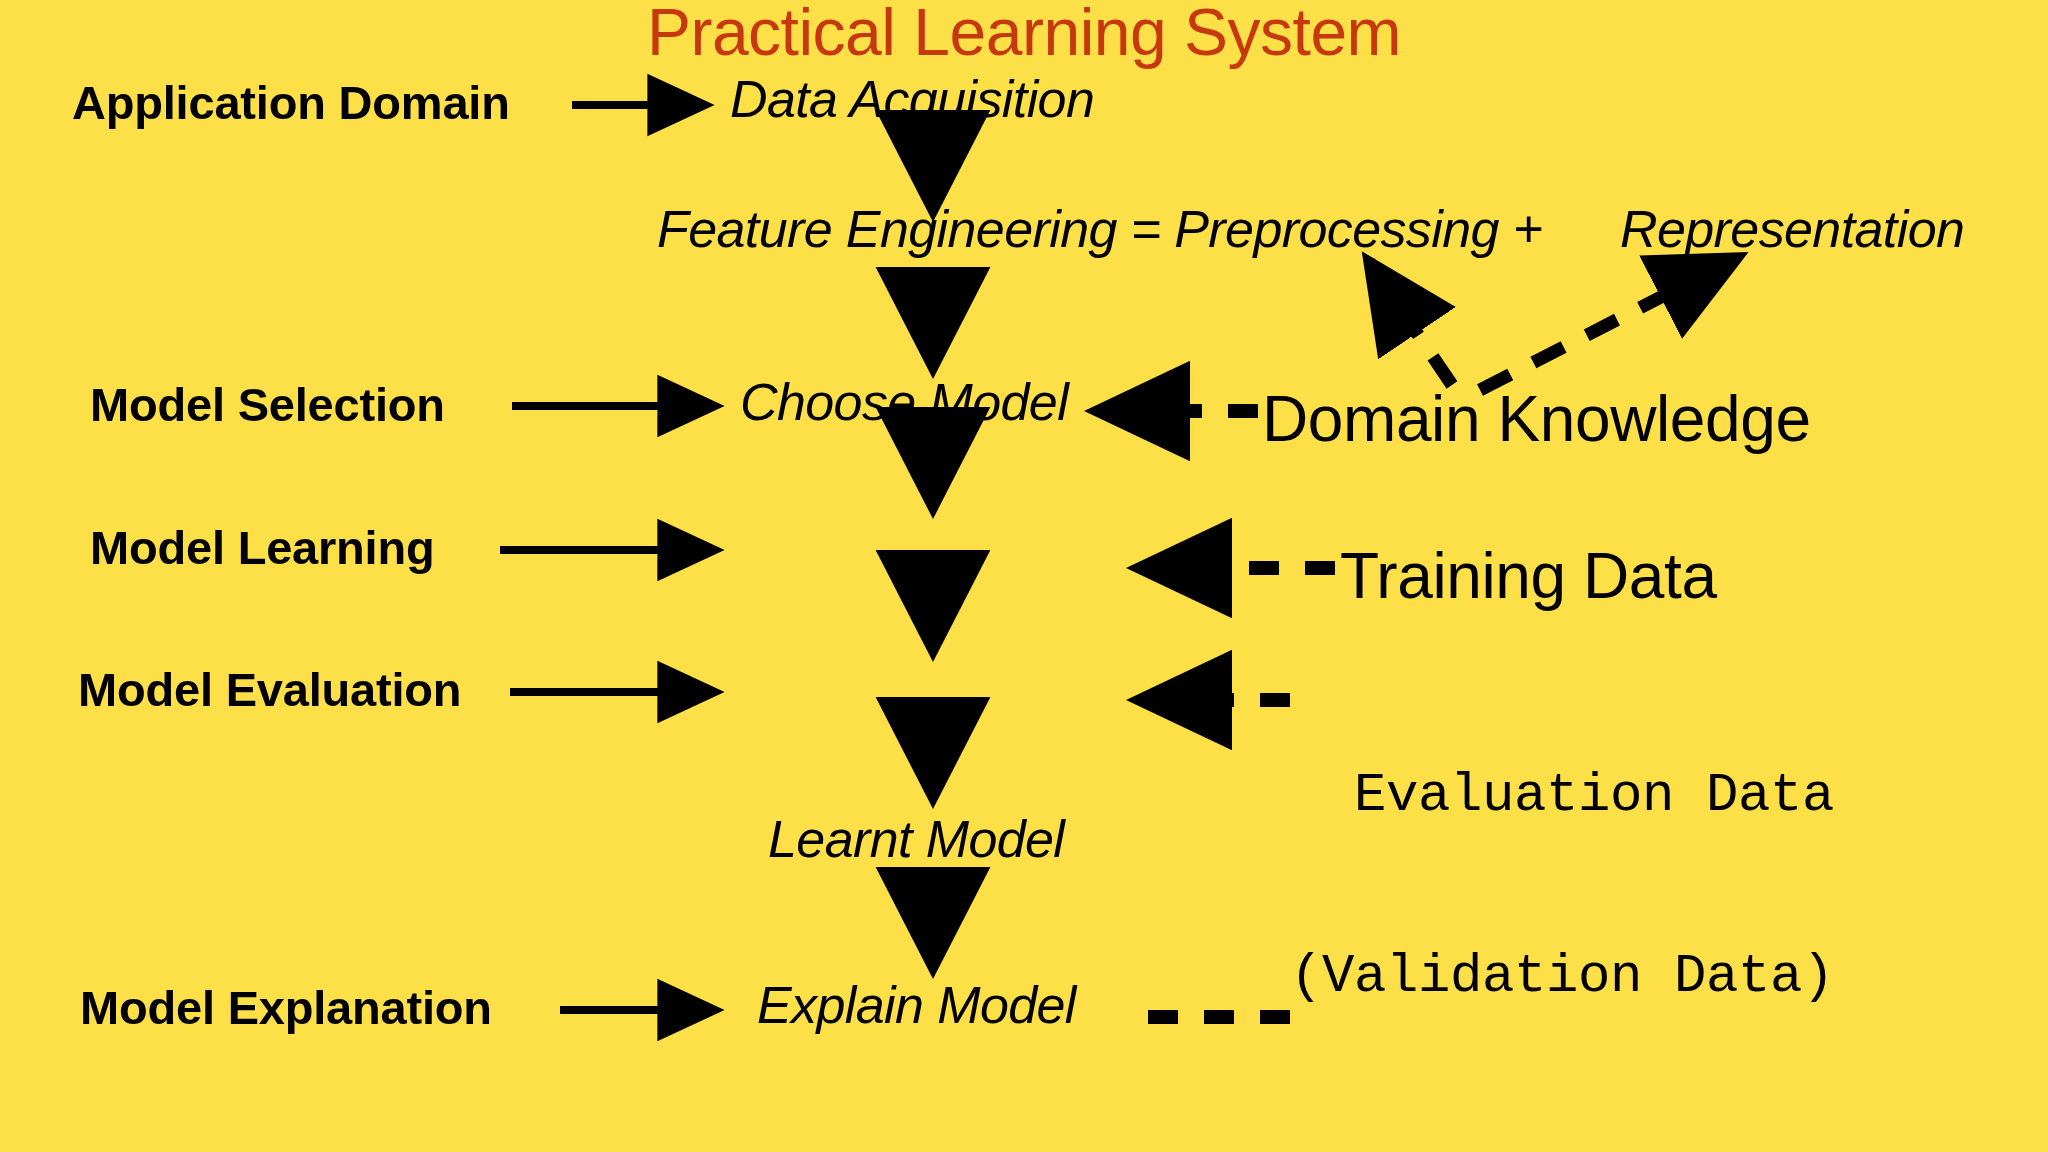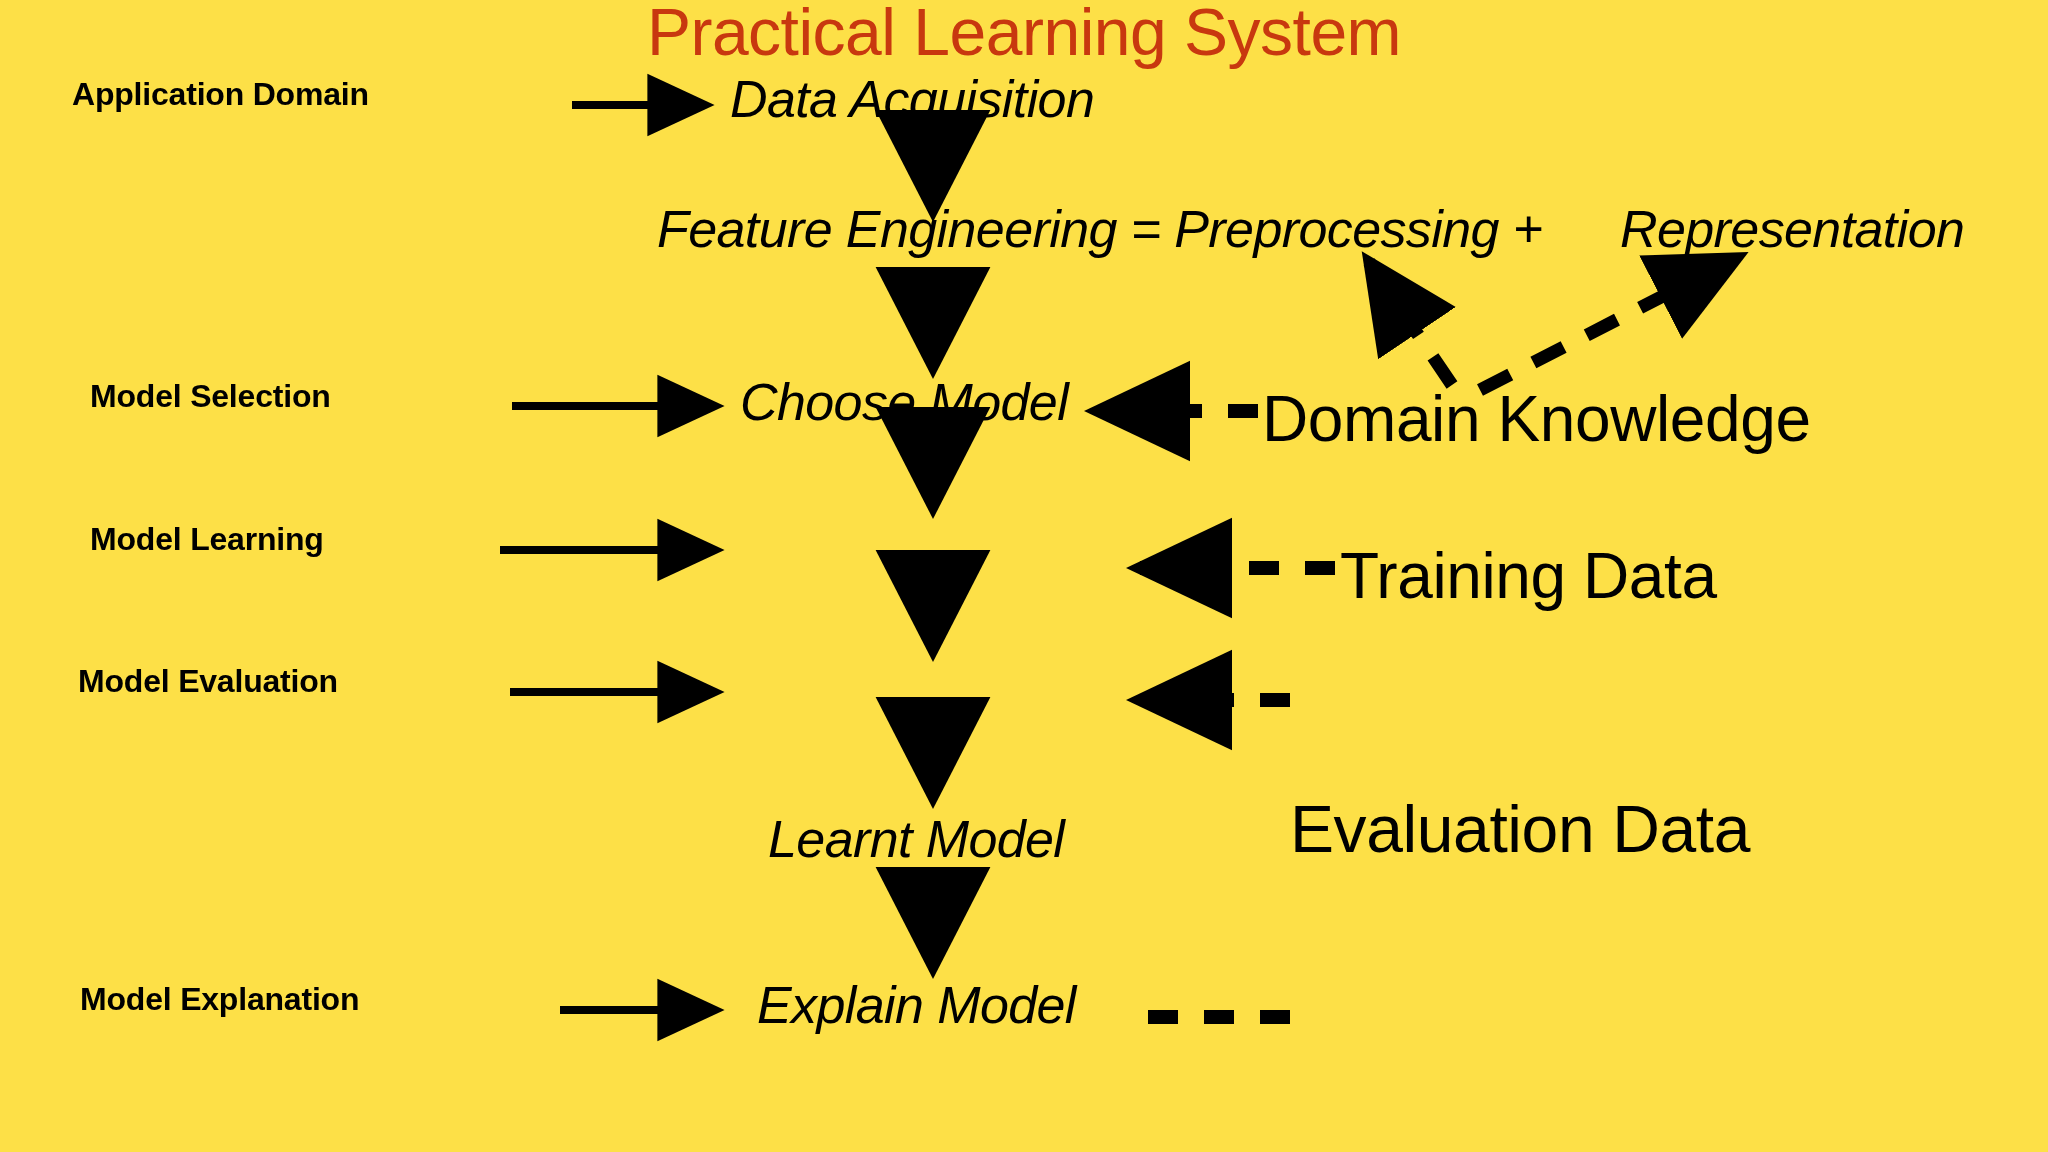--- a/index.html
+++ b/index.html
@@ -33,41 +33,42 @@
     line-height: 1.05;
     color: #000000;
   }
   .title {
     font-size: 66px;
     font-weight: 400;
     color: #C8380F;
     letter-spacing: -0.5px;
   }
   .stage-label {
-    font-size: 32px;
+    font-size: 47px;
     font-weight: 700;
     letter-spacing: -0.2px;
   }
   .step {
     font-size: 52px;
     font-style: italic;
     font-weight: 400;
     letter-spacing: -0.6px;
   }
   .aux {
     font-size: 64px;
     font-weight: 400;
     letter-spacing: -0.4px;
   }
   .aux-2line {
-    font-size: 66px;
+    font-size: 54px;
     font-weight: 400;
     line-height: 1.12;
     text-align: right;
     letter-spacing: -0.4px;
+    font-family: Liberation Mono, monospace;
   }
 </style>
 </head>
 <body>
 
 <div id="canvas">
 
   <svg id="svg-layer" viewBox="0 0 2048 1152">
     <defs>
       <marker id="ah-right" markerWidth="9" markerHeight="9" refX="7.2" refY="4.5" orient="auto" markerUnits="strokeWidth">
@@ -175,16 +176,17 @@
   <div class="node step" style="left:768px; top:812px;">Learnt Model</div>
 
   <div class="node step" style="left:757px; top:978px;">Explain Model</div>
 
   <div class="node aux" style="left:1262px; top:386px;">Domain Knowledge</div>
 
   <div class="node aux" style="left:1340px; top:543px;">Training Data</div>
 
   <div class="node aux-2line" style="left:1290px; top:645px;">
     <div>Evaluation Data</div>
+    <div>(Validation Data)</div>
   </div>
 
 
 </div>
 
 </body></html>

